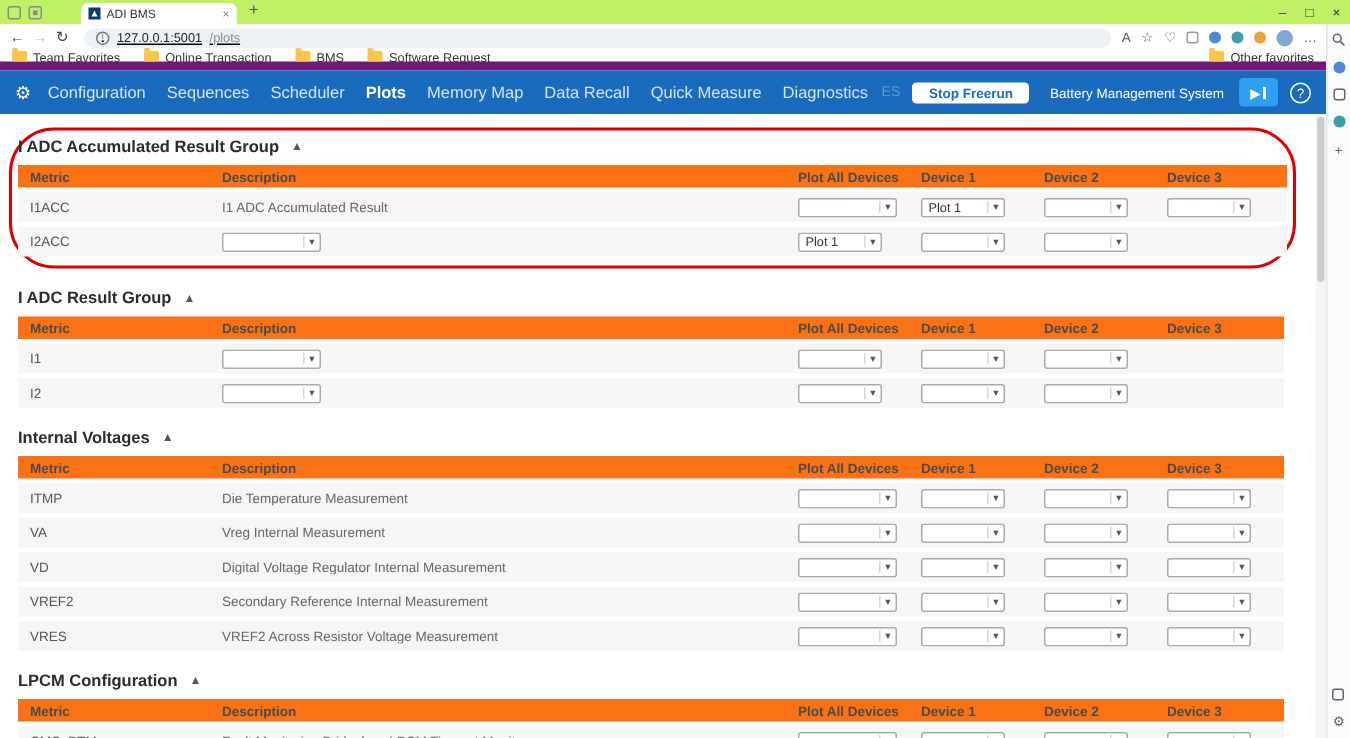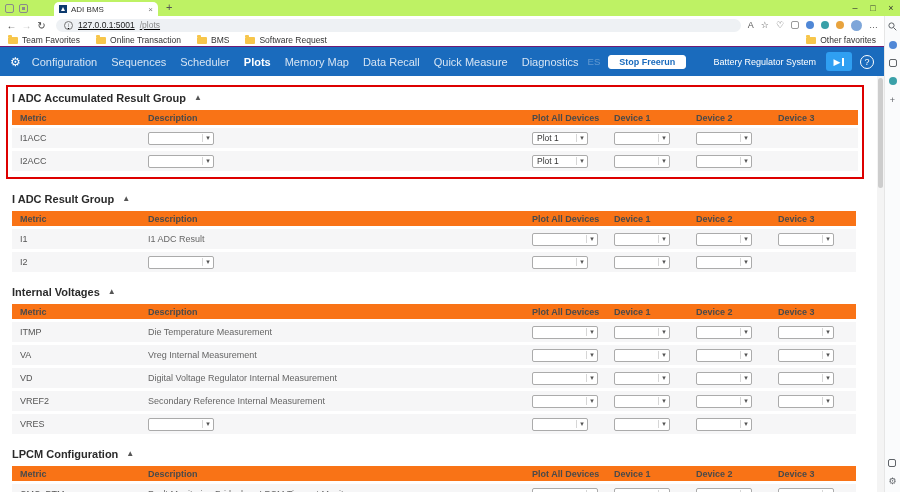--- a/index.html
+++ b/index.html
@@ -37,21 +37,21 @@
   .info-circle { width:9px; height:9px; border:1px solid #777; border-radius:50%; color:#777;
                  font-size:6px; line-height:7px; text-align:center; flex:0 0 auto; }
   .url-host { color:#222; } .url-path { color:#888; }
   .tb-icons { display:flex; align-items:center; gap:7px; font-size:9px; color:#555; }
   .dot { width:8px; height:8px; border-radius:50%; }
   .dot.blue { background:#4f87d6; } .dot.teal { background:#39a0a8; } .dot.orange { background:#e8a33d; }
   .ext-sq { width:8px; height:8px; border:1px solid #9a9a9a; border-radius:2px; }
   .avatar { width:11px; height:11px; border-radius:50%; background:#7ea6d9; }
 
   
-  .bookmarks { height:13px; background:#fff; border-bottom:1px solid #701a75; display:flex;
+  .bookmarks { height:13px; background:#fff; border-bottom:6px solid #701a75; display:flex;
                align-items:center; gap:16px; padding:0 8px; font-size:8.5px; color:#333; }
   .bm-item { display:flex; align-items:center; gap:4px; }
   .folder { width:10px; height:7px; background:#f7c64b; border-radius:1px; position:relative; flex:0 0 auto; }
   .folder::before { content:''; position:absolute; top:-2px; left:0; width:4px; height:2px;
                     background:#f7c64b; border-radius:1px 1px 0 0; }
   .bm-right { margin-left:auto; display:flex; align-items:center; gap:4px; }
 
   
   .appnav { height:29px; background:#1a6bbd; display:flex; align-items:center; padding:0 10px; color:#fff; }
   .gear-white { font-size:12px; margin-right:4px; }
@@ -63,21 +63,21 @@
   .nav-spacer { flex:1; }
   .brand { font-size:9px; margin-right:10px; white-space:nowrap; }
   .play-btn { width:26px; height:19px; background:#2f9ff2; border-radius:3px; display:flex;
               align-items:center; justify-content:center; margin-right:8px; color:#fff; font-size:9px; }
   .play-bar { width:2px; height:8px; background:#fff; margin-left:2px; }
   .help-btn { width:14px; height:14px; border:1px solid #fff; border-radius:50%; display:flex;
               align-items:center; justify-content:center; font-size:9px; }
 
   
   .content { height:416px; overflow:hidden; background:#fff; padding-top:5px; }
-  .group { width:844px; margin:12px 0 0 12px; }
+  .group { width:844px; margin:12px 0 0 12px;border-radius:30px; }
   .group.highlighted { width:858px; margin:4px 0 0 6px; border:2px solid #dd0000; padding:3px 4px 6px 4px; }
   .group-head { display:flex; align-items:center; gap:8px; height:15px; margin-bottom:5px; }
   .group-title { font-size:11px; font-weight:bold; color:#2b2b2b; }
   .collapse { font-size:8px; color:#555; }
   .trow { display:grid; grid-template-columns:134px 384px 82px 82px 82px 1fr; align-items:center; }
   .thead { background:#f97316; height:15px; font-size:9px; font-weight:bold; color:#4a4a4a; }
   .tdata { background:#f6f6f7; height:20px; margin-top:3px; font-size:9px; color:#555; }
   .cell { padding-left:2px; white-space:nowrap; overflow:hidden; }
   .c0 { padding-left:8px; }
   .c1 { color:#666; }
@@ -174,21 +174,21 @@
       <span class="nav-item">Sequences</span>
       <span class="nav-item">Scheduler</span>
       <span class="nav-item active">Plots</span>
       <span class="nav-item">Memory Map</span>
       <span class="nav-item">Data Recall</span>
       <span class="nav-item">Quick Measure</span>
       <span class="nav-item">Diagnostics</span>
       <span class="nav-faded">ES</span>
       <span class="stop-btn">Stop Freerun</span>
       <span class="nav-spacer"></span>
-      <span class="brand">Battery Regulator System</span>
+      <span class="brand">Battery Management System</span>
       <span class="play-btn">
         <span>▶</span>
         <span class="play-bar"></span>
       </span>
       <span class="help-btn">?</span>
     </div>
 
     <div class="content">
       <div>
           <section class="group highlighted">
@@ -200,20 +200,21 @@
               <div class="cell c0">Metric</div>
               <div class="cell">Description</div>
               <div class="cell">Plot All Devices</div>
               <div class="cell">Device 1</div>
               <div class="cell">Device 2</div>
               <div class="cell">Device 3</div>
             </div>
     <div>
               <div class="trow tdata">
     <div class="cell c0">I1ACC</div>
+    <div class="cell c1">I1 ADC Accumulated Result</div>
     <div class="cell">
       <div class="sel wide">
         <span class="selval"></span>
         <span class="caret">▾</span>
       </div>
     </div>
     <div class="cell">
       <div class="sel">
         <span class="selval">Plot 1</span>
         <span class="caret">▾</span>
@@ -270,21 +271,20 @@
               <div class="cell c0">Metric</div>
               <div class="cell">Description</div>
               <div class="cell">Plot All Devices</div>
               <div class="cell">Device 1</div>
               <div class="cell">Device 2</div>
               <div class="cell">Device 3</div>
             </div>
     <div>
               <div class="trow tdata">
     <div class="cell c0">I1</div>
-    <div class="cell c1">I1 ADC Result</div>
     <div class="cell">
       <div class="sel wide">
         <span class="selval"></span>
         <span class="caret">▾</span>
       </div>
     </div>
     <div class="cell">
       <div class="sel">
         <span class="selval"></span>
         <span class="caret">▾</span>
@@ -453,20 +453,21 @@
     </div>
     <div class="cell">
       <div class="sel">
         <span class="selval"></span>
         <span class="caret">▾</span>
       </div>
     </div>
   </div>
               <div class="trow tdata">
     <div class="cell c0">VRES</div>
+    <div class="cell c1">VREF2 Across Resistor Voltage Measurement</div>
     <div class="cell">
       <div class="sel wide">
         <span class="selval"></span>
         <span class="caret">▾</span>
       </div>
     </div>
     <div class="cell">
       <div class="sel">
         <span class="selval"></span>
         <span class="caret">▾</span>

